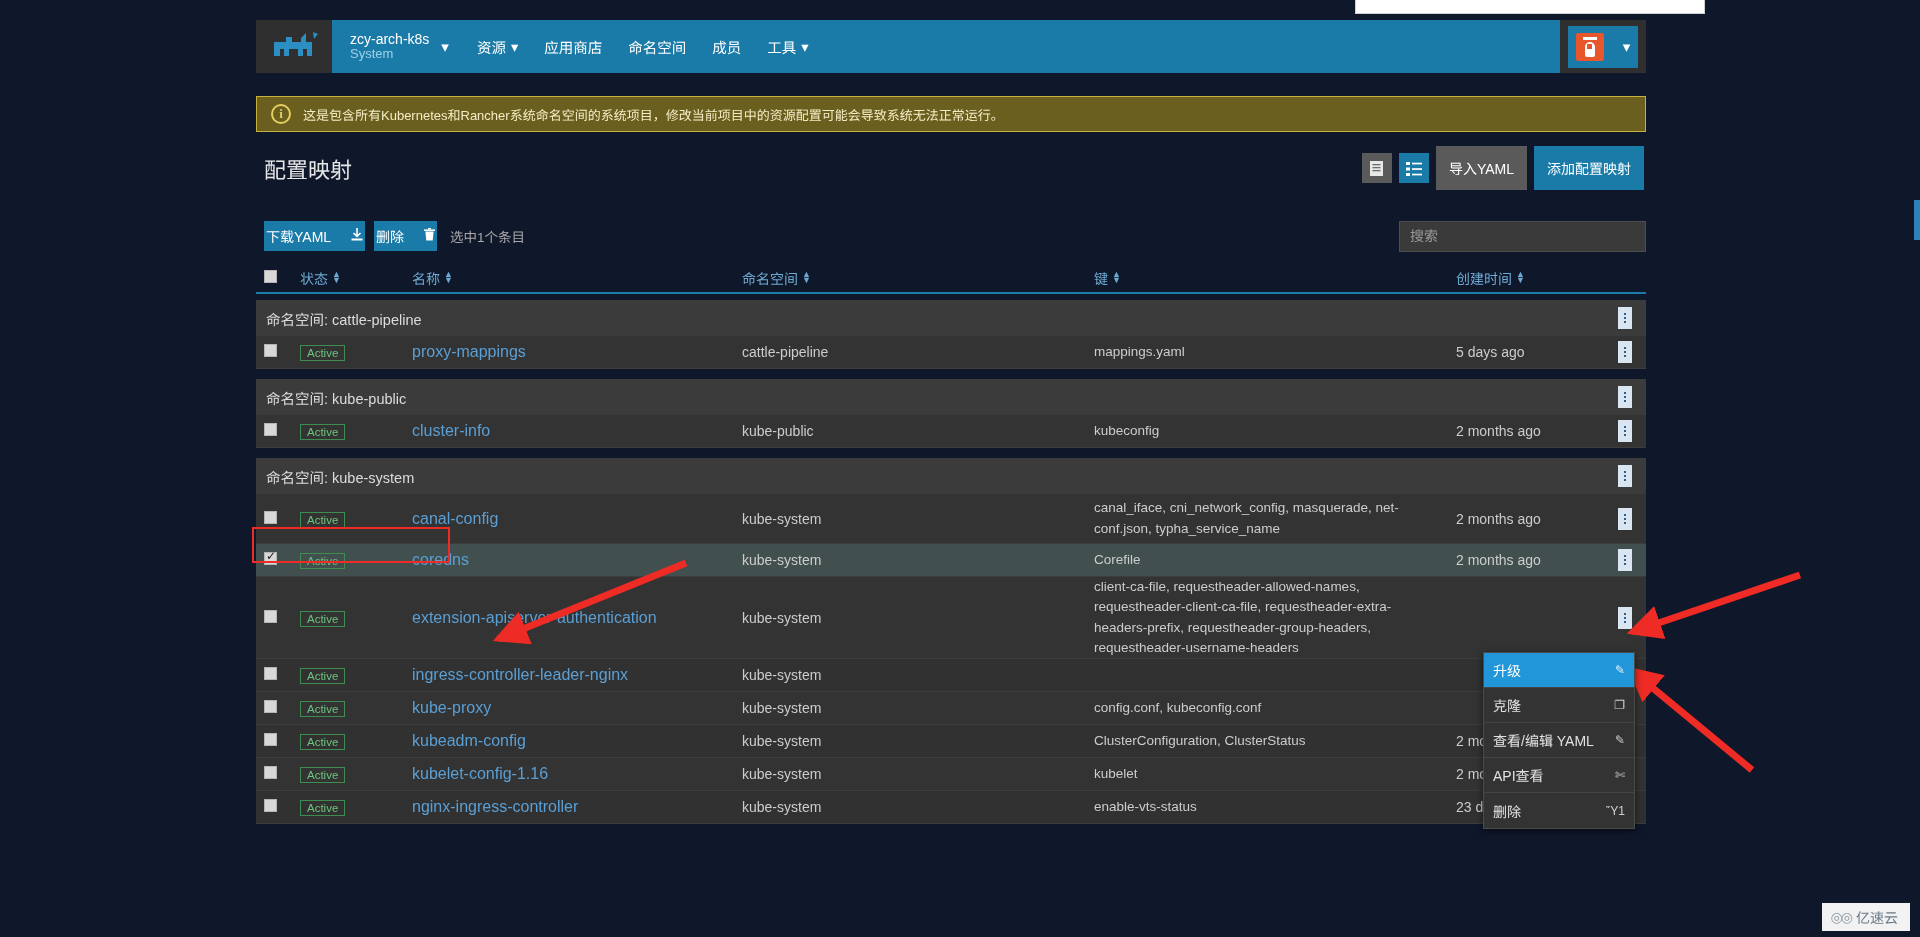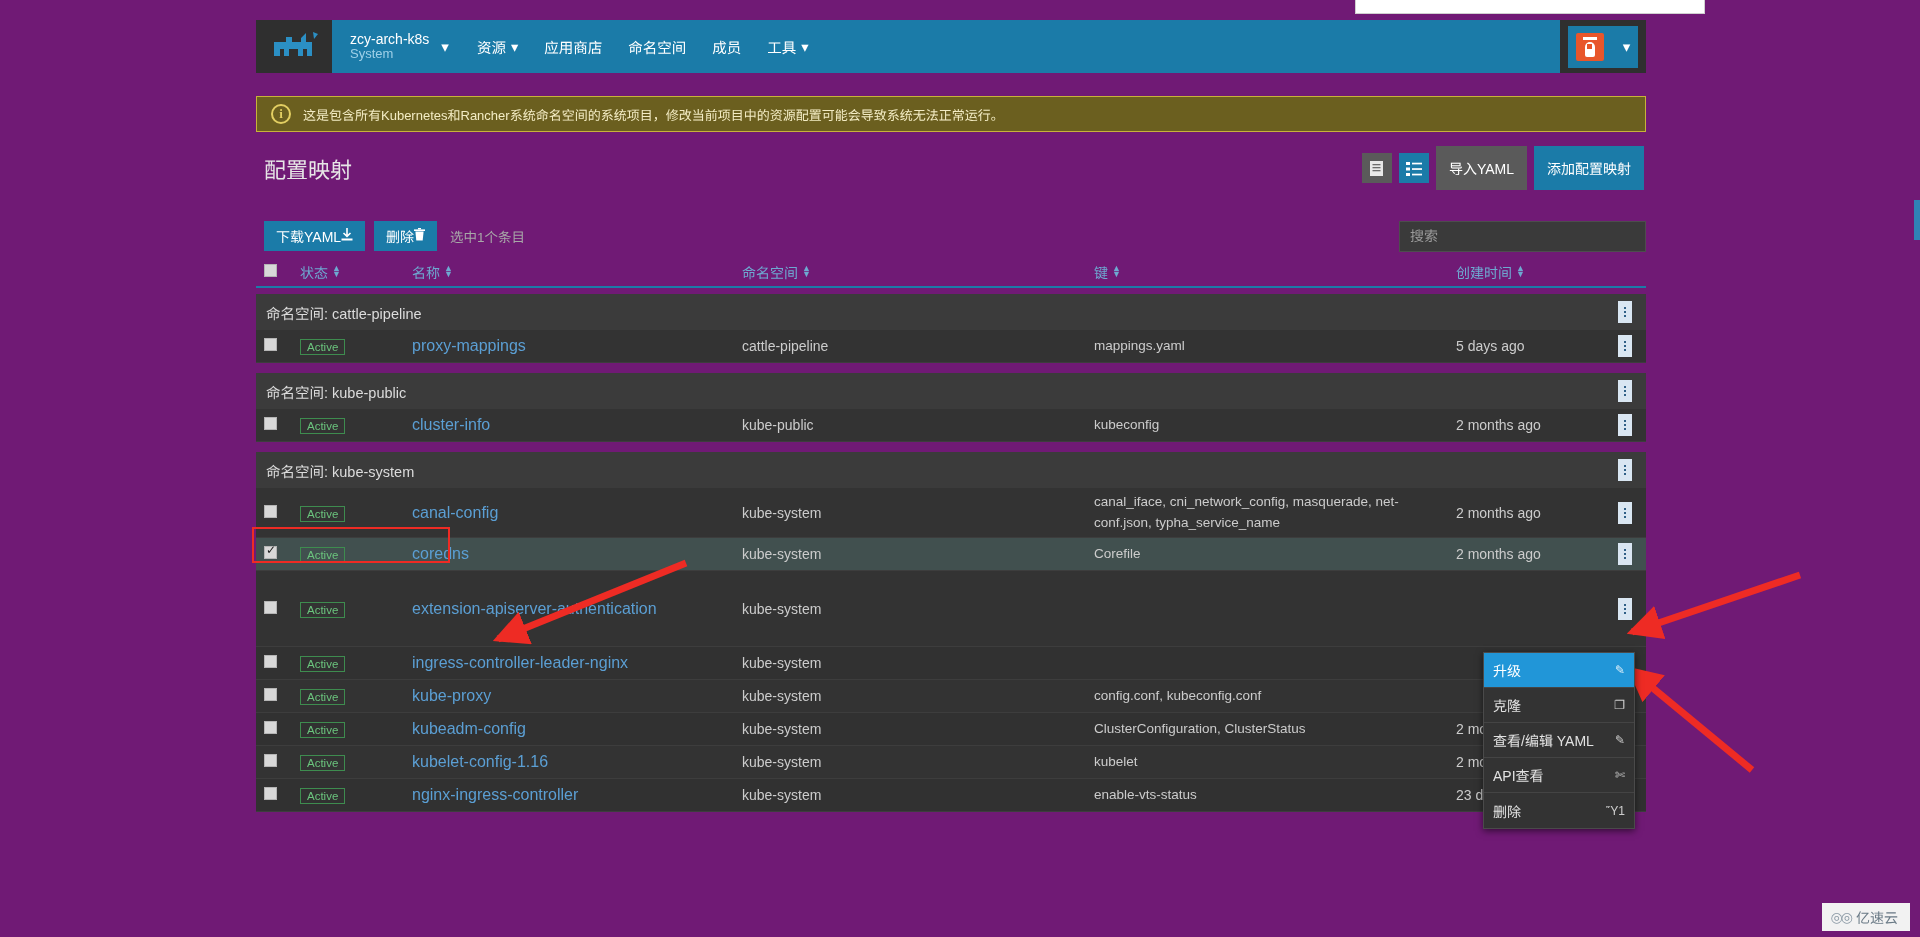--- a/index.html
+++ b/index.html
@@ -3,21 +3,21 @@
 <meta charset="utf-8">
 <title>Rancher - 配置映射</title>
 <style>
   * { box-sizing: border-box; margin: 0; padding: 0; }
   html, body {
     width: 1920px; height: 937px;
     background: #2b2b2b;
     font-family: "Liberation Sans", "DejaVu Sans", sans-serif;
     overflow: hidden;
   }
-  #root { position: relative; width: 1920px; height: 937px; background: #701a75; }
+  #root { position: relative; width: 1920px; height: 937px; background: #0f172a; }
 
   
   .chrome-sliver {
     position: absolute; left: 1355px; top: 0; width: 350px; height: 14px;
     background: #ffffff; border: 1px solid #d0d0d0; border-top: none;
   }
 
   
   .topnav {
     position: absolute; left: 256px; top: 20px; width: 1390px; height: 53px;
@@ -109,22 +109,22 @@
   }
   .btn-grey { background: #5a5a5a; }
   .btn-blue { background: #1b7ba8; }
 
   
   .action-bar {
     position: absolute; left: 256px; top: 218px; width: 1390px; height: 36px;
     display: flex; align-items: center; gap: 9px; padding-left: 8px;
   }
   .btn-action {
-    height: 30px; padding: 0 12px; background: #1b7ba8; color: #fff;
-    font-size: 14px; display: flex; align-items: center; gap: 0; cursor: pointer;
+    height: 30px; padding: 0 2px; background: #1b7ba8; color: #fff;
+    font-size: 14px; display: flex; align-items: center; gap: 20px; cursor: pointer;
   }
   .selected-count { color: #a8a8a8; font-size: 13.5px; margin-left: 4px; }
   .search-box {
     margin-left: auto; width: 247px; height: 31px;
     background: #3a3a3a; border: 1px solid #4d4d4d;
     color: #9a9a9a; font-size: 14px;
     padding: 0 10px; font-family: inherit; outline: none;
   }
   .search-box::placeholder { color: #9a9a9a; }
 
@@ -133,21 +133,21 @@
   .col-check  { width: 36px; flex: 0 0 36px; }
   .col-state  { width: 112px; flex: 0 0 112px; }
   .col-name   { width: 330px; flex: 0 0 330px; }
   .col-ns     { width: 352px; flex: 0 0 352px; }
   .col-keys   { width: 362px; flex: 0 0 362px; }
   .col-time   { width: 150px; flex: 0 0 150px; }
   .col-menu   { width: 48px; flex: 0 0 48px; }
 
   .thead {
     display: flex; align-items: center; height: 30px;
-    border-bottom: 2px solid #1b7ba8; padding-left: 8px;
+    border-bottom: 2px solid #1b7ba8; padding-left: 8px; margin-top: 6px;
   }
   .th {
     color: #6ea9d1; font-size: 14px; display: flex; align-items: center; gap: 4px;
     cursor: pointer;
   }
   .sort-arrows {
     display: inline-flex; flex-direction: column; line-height: 0.62;
     font-size: 9px; color: #6ea9d1;
   }
   .chkbox {
@@ -451,20 +451,21 @@
             <i></i>
             <i></i>
             <i></i>
           </div>
         </div>
         <div class="row xtall">
           <div class="col-check"><span class="chkbox"></span></div>
           <div class="col-state"><span class="badge-active">Active</span></div>
           <div class="col-name"><span class="cell-link">extension-apiserver-authentication</span></div>
           <div class="col-ns cell">kube-system</div>
+          <div class="col-keys cell-keys">client-ca-file, requestheader-allowed-names, requestheader-client-ca-file, requestheader-extra-headers-prefix, requestheader-group-headers, requestheader-username-headers</div>
           <div class="col-time cell-time"></div>
           <div class="kebab">
             <i></i>
             <i></i>
             <i></i>
           </div>
         </div>
         <div class="row alt">
           <div class="col-check"><span class="chkbox"></span></div>
           <div class="col-state"><span class="badge-active">Active</span></div>

